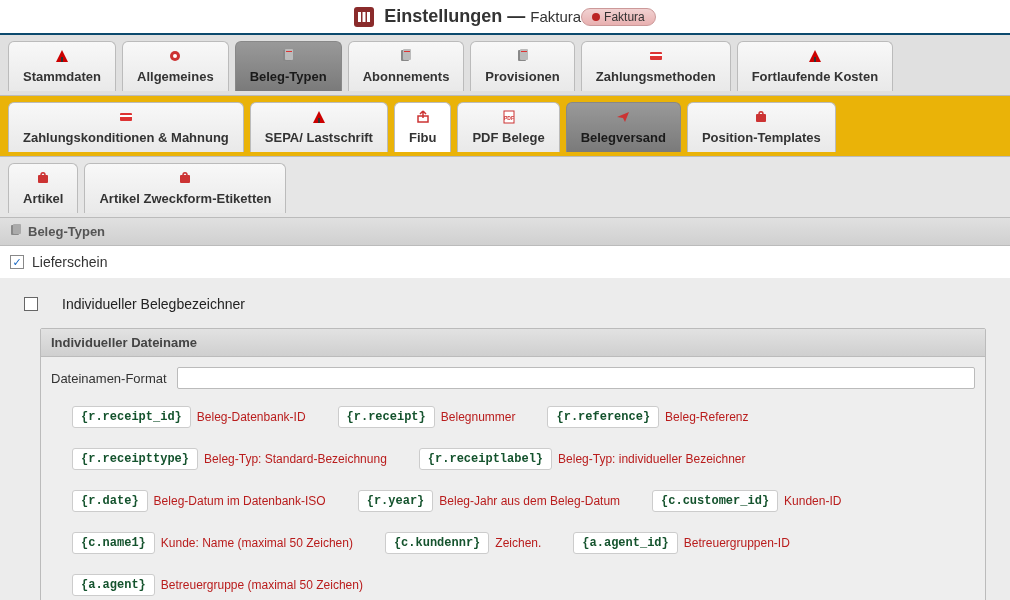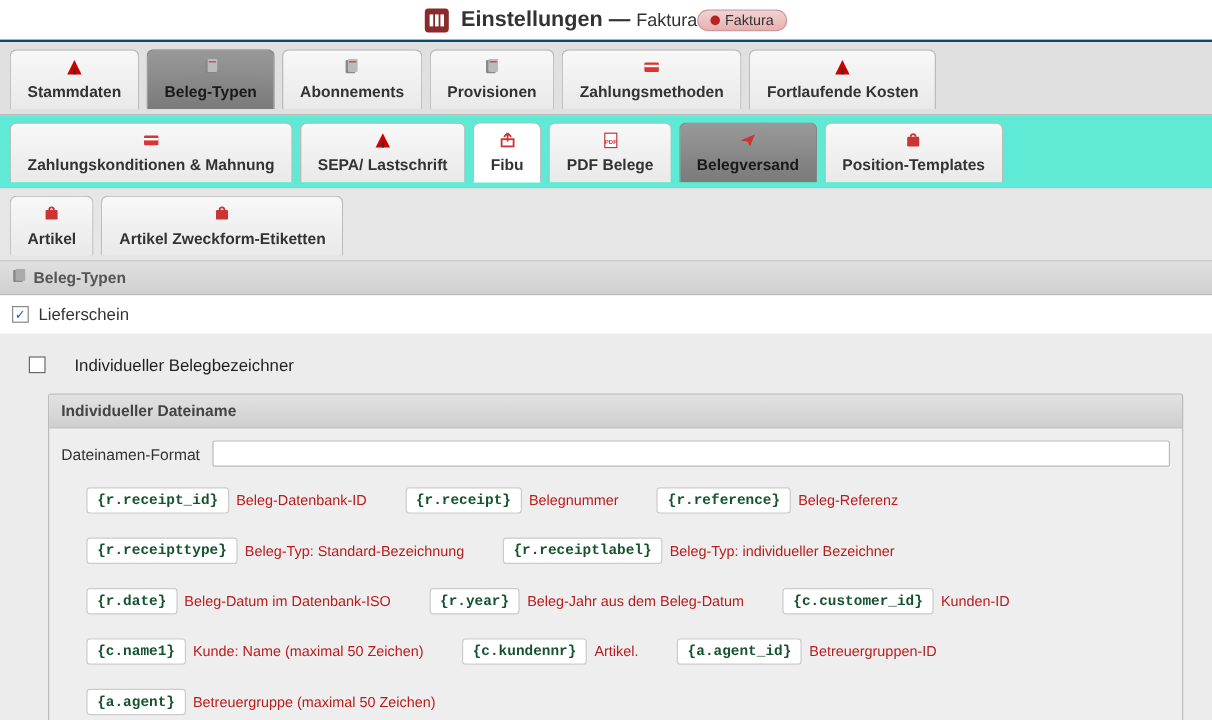--- a/index.html
+++ b/index.html
@@ -60,21 +60,21 @@
     cursor:pointer;
     margin-bottom: 4px;
     flex-direction: column;
   }
   .tab.selected-dark { background: linear-gradient(#999,#7a7a7a); color:#1a1a1a; border-color:#888; }
   .tab.selected-white { background:#fff; }
   .tab .ticon { width:14px;height:14px; display:inline-flex;align-items:center;justify-content:center;}
   .tabrow2, .tabrow3 {
     display:flex;gap:6px;padding:6px 8px 0 8px;background:#ececec;border-bottom:1px solid #bbb;flex-wrap:wrap;align-items:flex-end;
   }
-  .tabrow2 { background:#5eead4;align-items:flex-end; }
+  .tabrow2 { background:#eab308;align-items:flex-end; }
   .tabrow3 { background:#e6e6e6; }
 
   .sectionbar {
     background: linear-gradient(#e0e0e0,#d0d0d0);
     padding: 6px 10px;
     font-weight: bold;
     color:#555;
     display:flex;align-items:center;gap:6px;
     border-bottom:1px solid #bbb;
   }
@@ -163,20 +163,29 @@
 
 <div class="tabbar" id="tabs1">
     <div class="tab">
       <span class="ticon">
         <svg width="14" height="14" viewBox="0 0 14 14">
           <polygon points="7,1 13,13 1,13" fill="#c00"></polygon>
           <rect x="6" y="8" width="2" height="5" fill="#333"></rect>
         </svg>
       </span>
       <span>Stammdaten</span>
+    </div>
+    <div class="tab">
+      <span class="ticon">
+        <svg width="14" height="14" viewBox="0 0 14 14">
+          <circle cx="7" cy="7" r="5" fill="#c33"></circle>
+          <circle cx="7" cy="7" r="2" fill="#fff"></circle>
+        </svg>
+      </span>
+      <span>Allgemeines</span>
     </div>
     <div class="tab selected-dark">
       <span class="ticon">
         <svg width="14" height="14" viewBox="0 0 14 14">
           <rect x="2" y="1" width="8" height="11" fill="#888" rx="1"></rect>
           <rect x="4" y="0" width="8" height="11" fill="#bbb" rx="1"></rect>
           <rect x="5" y="2" width="6" height="1" fill="#d33"></rect>
         </svg>
       </span>
       <span>Beleg-Typen</span>
@@ -359,21 +368,21 @@
           <div class="token-item">
             <span class="token-code">{c.customer_id}</span>
             <span class="token-desc">Kunden-ID</span>
           </div>
           <div class="token-item">
             <span class="token-code">{c.name1}</span>
             <span class="token-desc">Kunde: Name (maximal 50 Zeichen)</span>
           </div>
           <div class="token-item">
             <span class="token-code">{c.kundennr}</span>
-            <span class="token-desc">Artikel.</span>
+            <span class="token-desc">Zeichen.</span>
           </div>
           <div class="token-item">
             <span class="token-code">{a.agent_id}</span>
             <span class="token-desc">Betreuergruppen-ID</span>
           </div>
           <div class="token-item">
             <span class="token-code">{a.agent}</span>
             <span class="token-desc">Betreuergruppe (maximal 50 Zeichen)</span>
           </div>
         </div>

